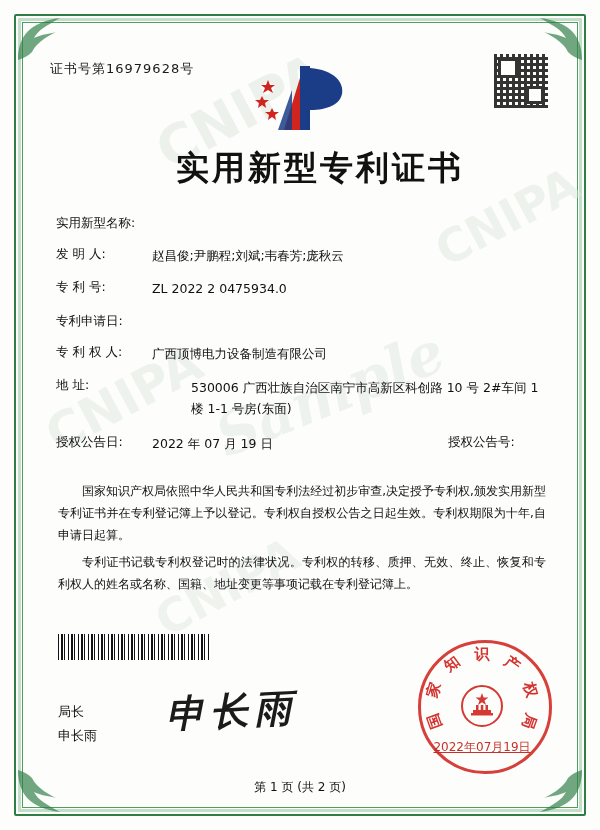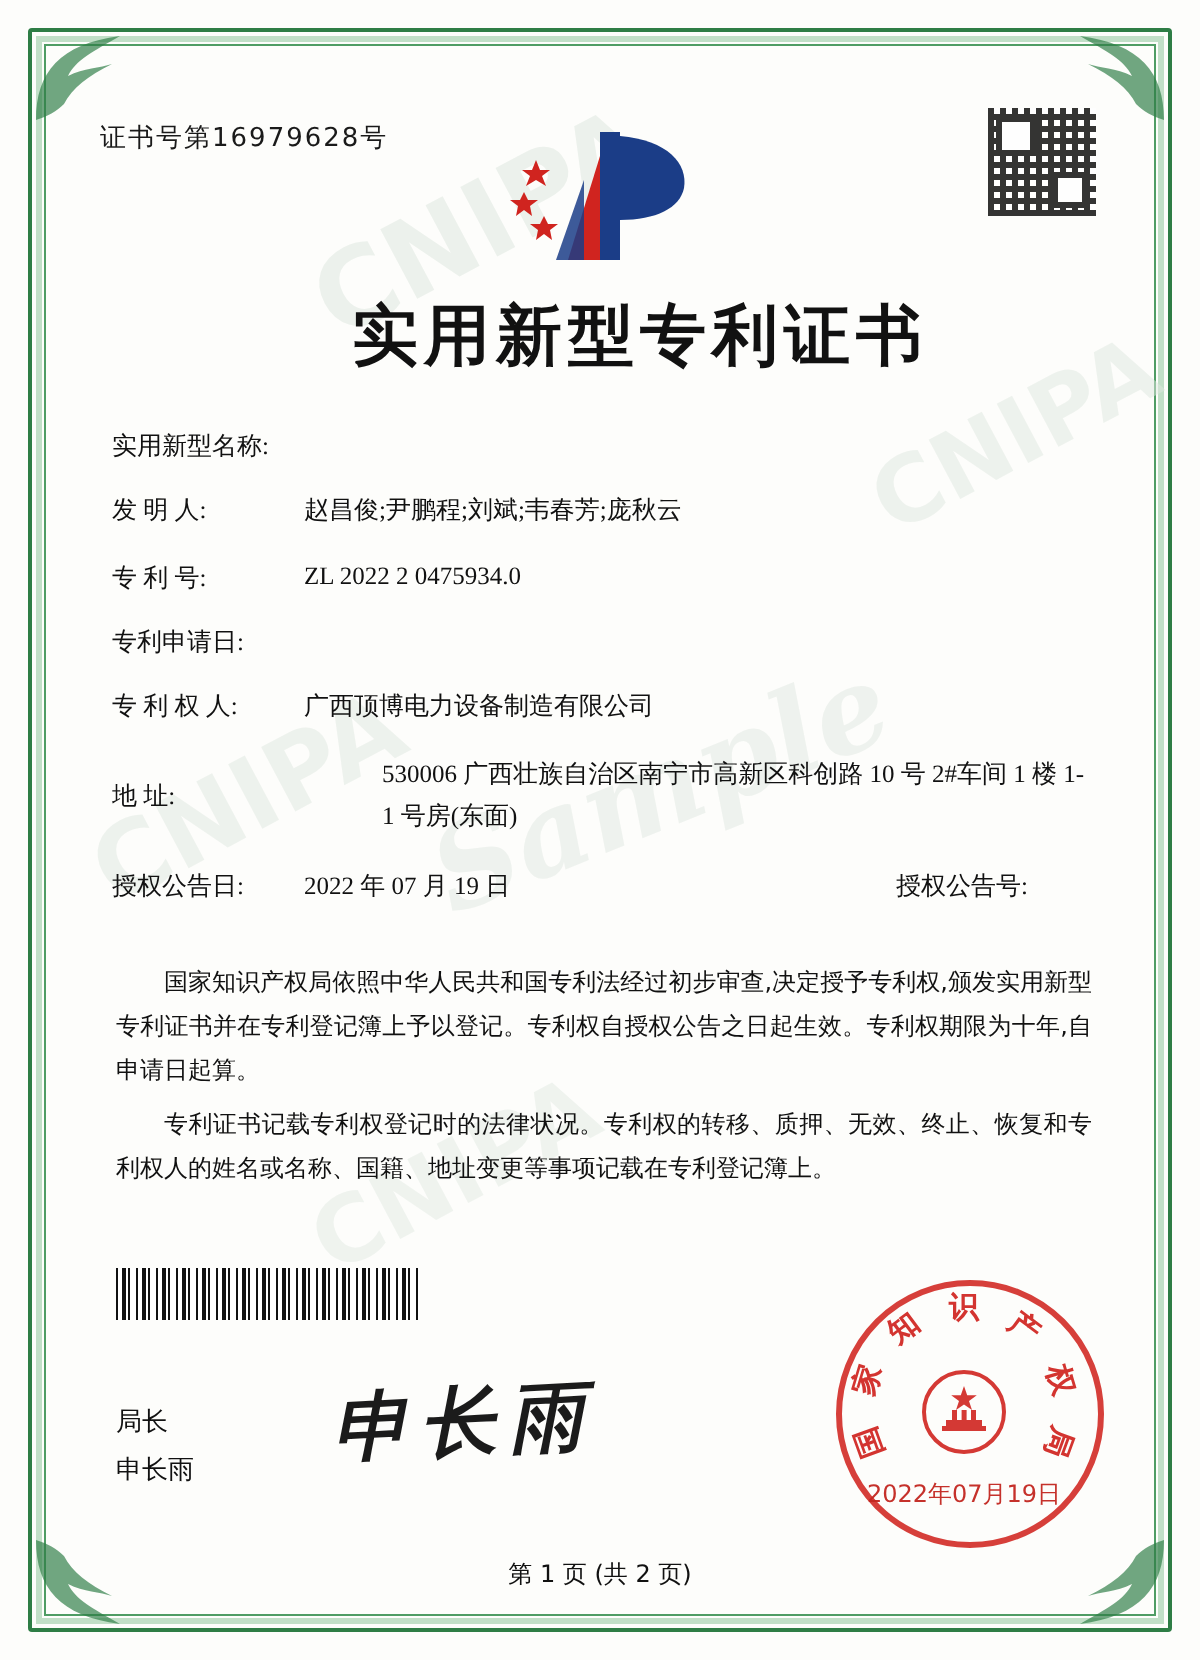--- a/index.html
+++ b/index.html
@@ -89,21 +89,21 @@
     letter-spacing:3px;
     color:#111;
     padding-left:40px;
   }
 
   
   .fields{
     position:absolute;left:56px;top:215px;right:56px;
     font-size:12.5px;color:#111;
   }
-  .row{display:flex;margin-bottom:14px;align-items:center;font-family:Liberation Serif, serif;}
+  .row{display:flex;margin-bottom:14px;align-items:flex-start;}
   .lbl{
     width:96px;flex:0 0 96px;
     letter-spacing:0px;
     white-space:nowrap;
   }
   .val{flex:1;line-height:1.55;}
   .row.two .lbl2{width:96px;flex:0 0 96px;margin-left:24px;white-space:nowrap;}
   .addr-val{line-height:1.7;margin-left:39px;}
 
   
@@ -151,20 +151,21 @@
   .seal-char{
     position:absolute;left:50%;top:50%;
     font-family:"DejaVu Serif","Liberation Serif",serif;
     font-weight:bold;font-size:15px;color:#d0241f;
     transform-origin:0 0;opacity:.92;
   }
   .seal-date{
     position:absolute;left:-2px;bottom:12px;width:132px;text-align:center;
     font-size:12px;color:#c32720;opacity:.95;
     font-family:"DejaVu Sans","Liberation Sans",sans-serif;
+    text-decoration:underline;
   }
 
   .footer{
     position:absolute;left:0;right:0;bottom:34px;
     text-align:center;font-size:12px;color:#111;
   }
 </style>
 </head>
 <body>
 

